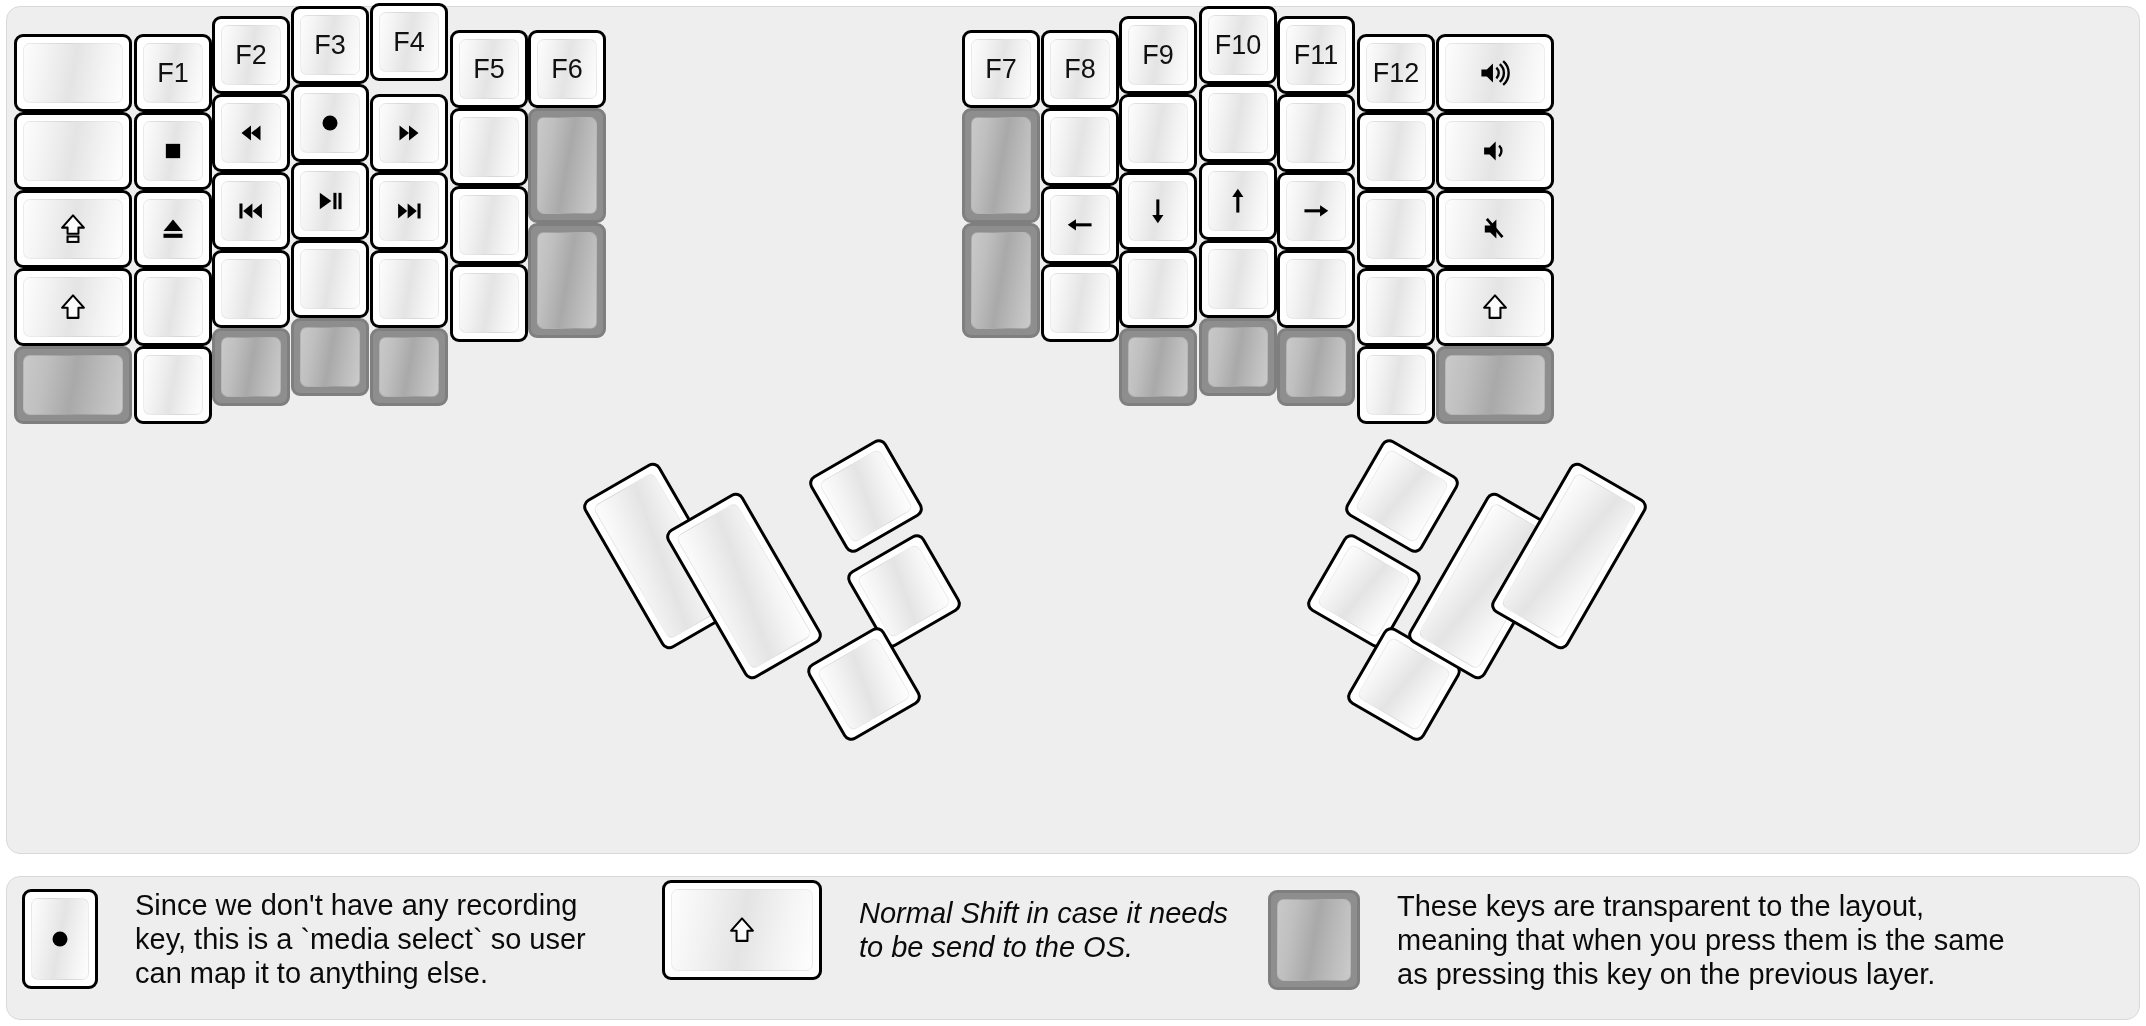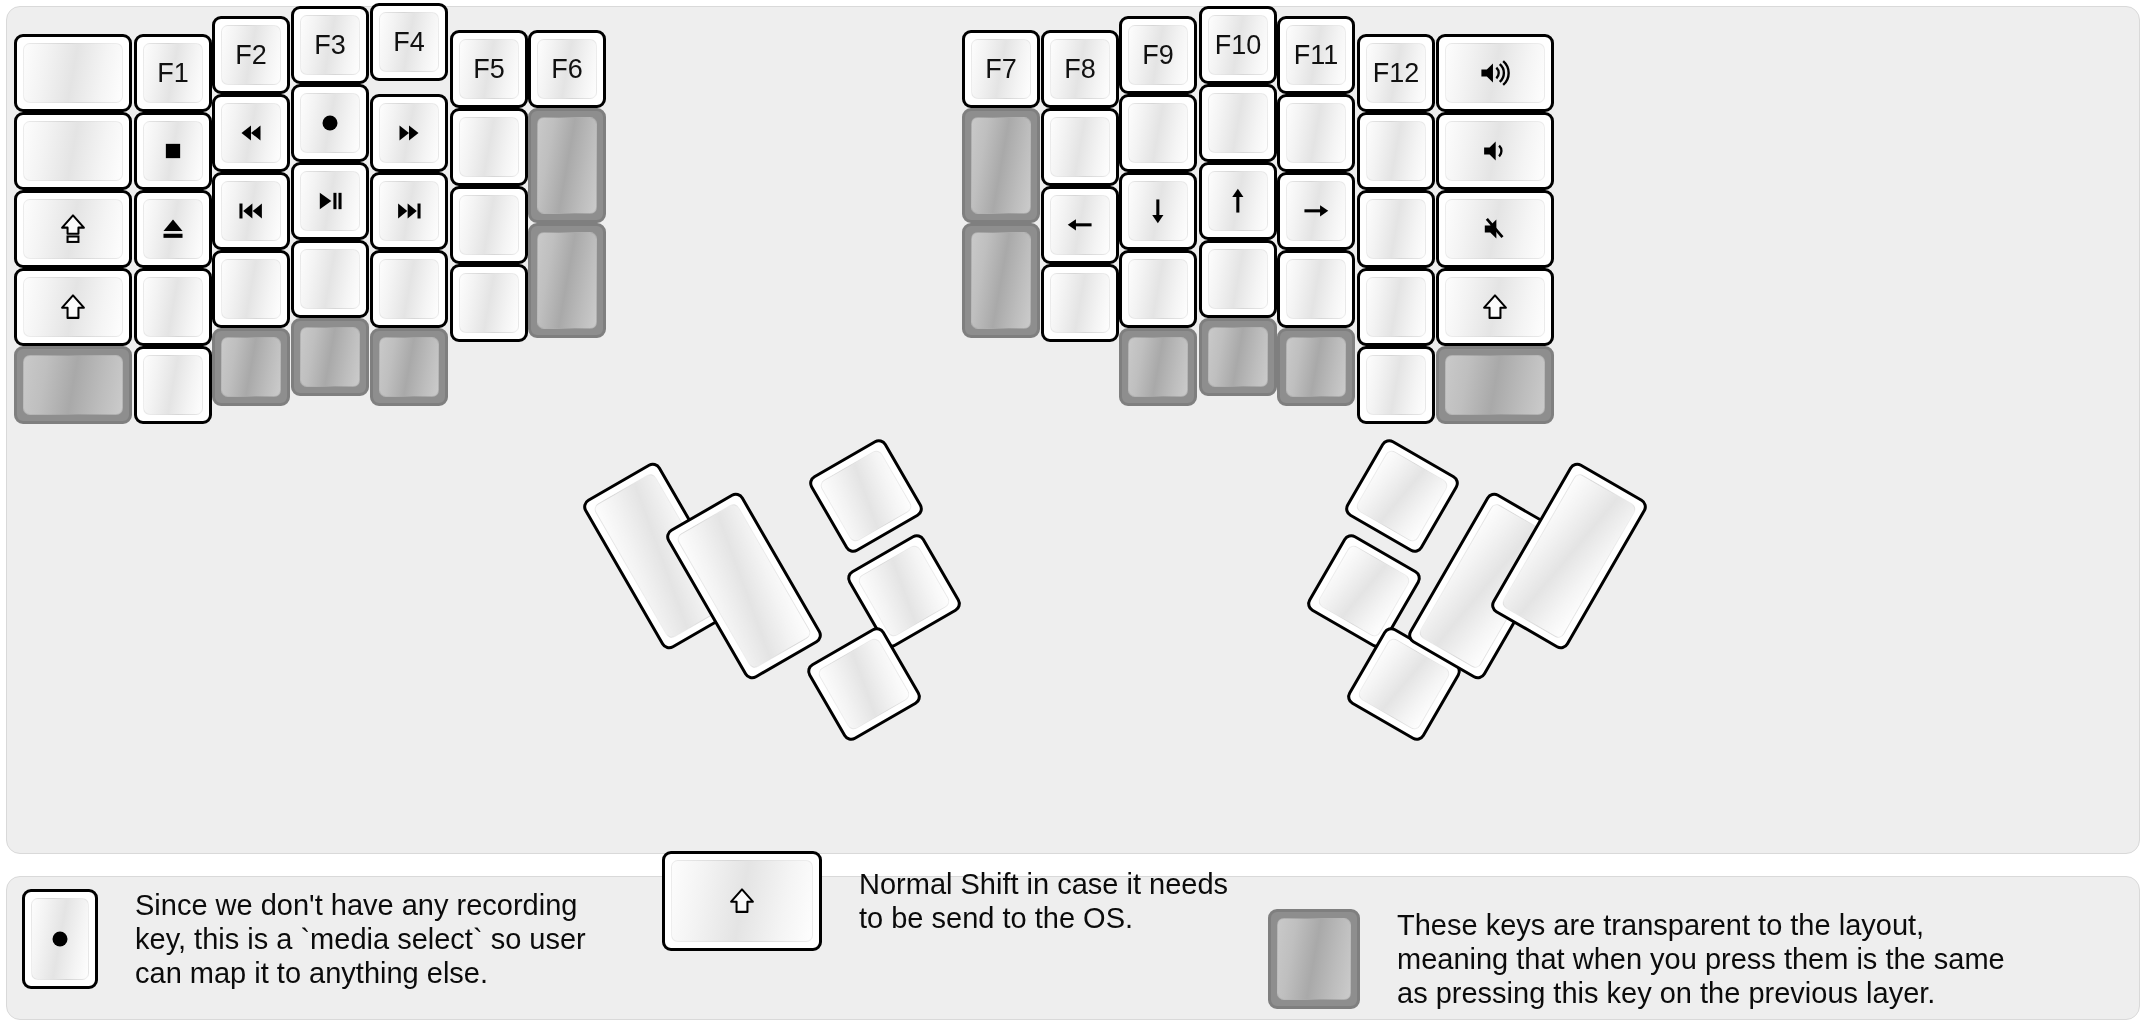--- a/index.html
+++ b/index.html
@@ -531,33 +531,33 @@
           <div class="lbl">
             <svg width="34" height="34" viewBox="0 0 100 100" xmlns="http://www.w3.org/2000/svg">
               <circle cx="50" cy="50" r="22" fill="#000"></circle>
             </svg>
           </div>
         </div>
         <div class="legend-text">Since we don't have any recording
 key, this is a `media select` so user
 can map it to anything else.</div>
       </div>
-      <div class="legend-item" style="left: 662px; top: 851px;">
+      <div class="legend-item" style="left: 662px; top: 880px; font-style: italic;">
         <div class="legend-key" style="width: 160px; height: 100px;">
           <div class="cap"></div>
           <div class="lbl">
             <svg width="34" height="34" viewBox="0 0 100 100" xmlns="http://www.w3.org/2000/svg">
               <polygon points="50,16 82,52 66,52 66,82 34,82 34,52 18,52" fill="#fbfbfb" stroke="#000" stroke-width="6" stroke-linejoin="round"></polygon>
             </svg>
           </div>
         </div>
         <div class="legend-text">Normal Shift in case it needs
 to be send to the OS.</div>
       </div>
-      <div class="legend-item" style="left: 1268px; top: 908px;">
+      <div class="legend-item" style="left: 1268px; top: 889px;">
         <div class="legend-key trans" style="width: 92px; height: 100px;">
           <div class="cap"></div>
           <div class="lbl"></div>
         </div>
         <div class="legend-text">These keys are transparent to the layout,
 meaning that when you press them is the same
 as pressing this key on the previous layer.</div>
       </div>
     </div>
 

